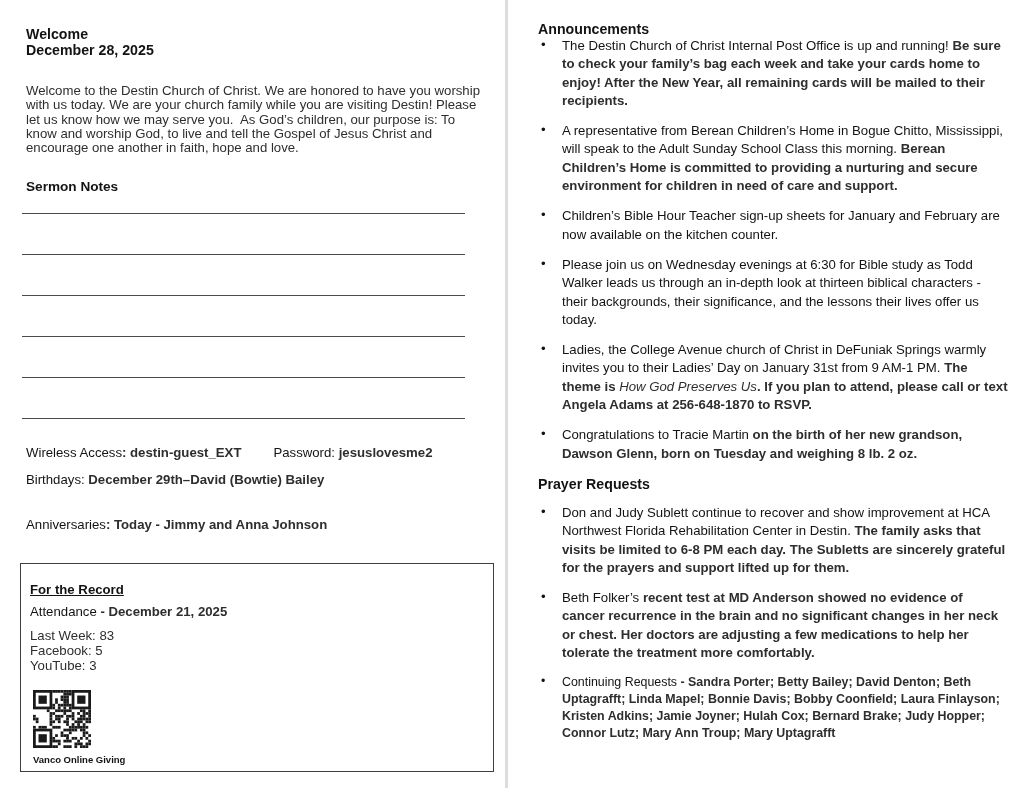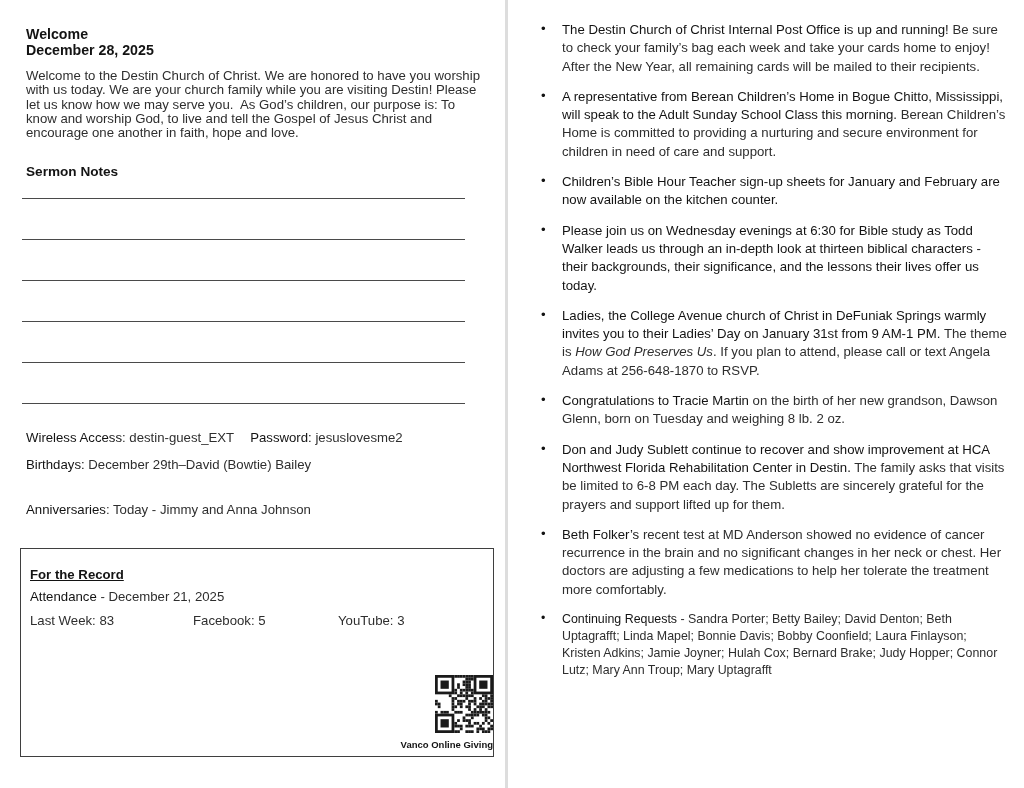--- a/index.html
+++ b/index.html
@@ -6,44 +6,44 @@
   html,body { margin:0; padding:0; }
   body {
     width:1024px; height:788px; background:#ffffff; overflow:hidden;
     font-family:"Liberation Sans","DejaVu Sans",sans-serif;
     color:#2e2e2e; position:relative;
     -webkit-font-smoothing:antialiased;
   }
   .gutter { position:absolute; left:505px; top:0; width:3px; height:788px; background:#dddddd; }
 
   .seg-bold { font-weight:400; color:#131313; }
-  .seg-regular { font-weight:400; }
+  .seg-regular { font-weight:700; }
   .seg-italic { font-style:italic; font-weight:400; }
 
   
   .left-page { position:absolute; left:26px; top:26px; width:456px; }
   .header-row { display:flex; justify-content:space-between; align-items:baseline;
     font-size:14.2px; font-weight:700; color:#131313;flex-direction:column; }
-  .welcome-par { margin:11px 0 0 0; font-size:13.2px; line-height:14.3px; white-space:pre-wrap; }
+  .welcome-par { margin:26px 0 0 0; font-size:13.2px; line-height:14.3px; white-space:pre-wrap; }
   .sermon-heading { margin-top:24px; font-size:13.6px; font-weight:700; color:#131313; }
   .note-line { height:0; border-bottom:1.5px solid #4a4a4a; width:443px; margin-left:-4px; margin-top:40px; }
   .note-line:first-child { margin-top:19px; }
   .wifi-row { margin-top:26px; font-size:13.2px; display:flex; }
-  .wifi-pw { margin-left:16px; }
+  .wifi-pw { margin-left:32px; }
   .celebrations-heading { margin-top:32px; font-size:13.2px; font-weight:700; color:#131313; text-decoration:underline; }
   .birthdays-row { margin-top:12px; font-size:13.2px; }
   .anniversaries-row { margin-top:30px; font-size:13.2px; }
 
   .record-box { position:relative; margin-top:31px; margin-left:-6px; width:474px; height:209px;
     border:1.6px solid #3f3f3f; padding:18px 9px; }
   .record-heading { font-size:13.2px; font-weight:700; color:#131313; text-decoration:underline; }
   .attendance-row { margin-top:7px; font-size:13.2px; }
-  .stats-row { margin-top:9px; display:flex; font-size:13.2px; }
+  .stats-row { margin-top:9px; display:flex; font-size:13.2px;flex-direction:column; }
   .stat-1 { width:163px; } .stat-2 { width:145px; }
-  .qr-wrap { position:absolute; left:4px; right:0; bottom:6px; text-align:right; }
+  .qr-wrap { position:absolute; left:12px; right:0; bottom:6px; text-align:left; }
   .qr-caption { font-size:9.5px; font-weight:700; color:#131313; margin-top:2px; }
 
   
   .right-page { position:absolute; left:538px; top:21px; width:472px; }
   .section-heading { font-size:14.2px; font-weight:700; color:#131313; }
   ul.bullet-list { list-style:none; margin:0; padding:0; }
   .announcements-list { margin-top:15px; }
   .prayer-list { margin-top:0; }
   li.bullet-item { position:relative; padding-left:24px; margin-bottom:12px;
     font-size:13.2px; line-height:18.3px; width:470px; }
@@ -252,30 +252,32 @@
           <rect x="5.523809523809524" y="44.19047619047619" width="8.285714285714285" height="8.285714285714285" fill="#1a1a1a"></rect>
         </svg>
       <div class="qr-caption">Vanco Online Giving</div>
     </div>
   </div>
 
 </section>
 
 <section class="right-page">
 
+  <div class="section-heading">Announcements</div>
 
   <ul class="bullet-list announcements-list">
     <li class="bullet-item"><span class="seg-bold">The Destin Church of Christ Internal Post Office is up and running!</span><span class="seg-regular"> Be sure to check your family’s bag each week and take your cards home to enjoy! After the New Year, all remaining cards will be mailed to their recipients.</span></li>
     <li class="bullet-item"><span class="seg-bold">A representative from Berean Children’s Home in Bogue Chitto, Mississippi, will speak to the Adult Sunday School Class this morning.</span><span class="seg-regular"> Berean Children’s Home is committed to providing a nurturing and secure environment for children in need of care and support.</span></li>
     <li class="bullet-item"><span class="seg-bold">Children’s Bible Hour Teacher sign-up sheets for January and February are now available on the kitchen counter.</span></li>
     <li class="bullet-item"><span class="seg-bold">Please join us on Wednesday evenings at 6:30 for Bible study as Todd Walker leads us through an in-depth look at thirteen biblical characters - their backgrounds, their significance, and the lessons their lives offer us today.</span></li>
     <li class="bullet-item"><span class="seg-bold">Ladies, the College Avenue church of Christ in DeFuniak Springs warmly invites you to their Ladies’ Day on January 31st from 9 AM-1 PM.</span><span class="seg-regular"> The theme is </span><span class="seg-italic">How God Preserves Us</span><span class="seg-regular">. If you plan to attend, please call or text Angela Adams at 256-648-1870 to RSVP.</span></li>
     <li class="bullet-item"><span class="seg-bold">Congratulations to Tracie Martin</span><span class="seg-regular"> on the birth of her new grandson, Dawson Glenn, born on Tuesday and weighing 8 lb. 2 oz.</span></li>
   </ul>
 
+  <div class="section-heading prayer-heading">Prayer Requests</div>
 
   <ul class="bullet-list prayer-list">
     <li class="bullet-item"><span class="seg-bold">Don and Judy Sublett continue to recover and show improvement at HCA Northwest Florida Rehabilitation Center in Destin.</span><span class="seg-regular"> The family asks that visits be limited to 6-8 PM each day. The Subletts are sincerely grateful for the prayers and support lifted up for them.</span></li>
     <li class="bullet-item"><span class="seg-bold">Beth Folker’s</span><span class="seg-regular"> recent test at MD Anderson showed no evidence of cancer recurrence in the brain and no significant changes in her neck or chest. Her doctors are adjusting a few medications to help her tolerate the treatment more comfortably.</span></li>
     <li class="bullet-item small"><span class="seg-bold">Continuing Requests</span><span class="seg-regular"> - Sandra Porter; Betty Bailey; David Denton; Beth Uptagrafft; Linda Mapel; Bonnie Davis; Bobby Coonfield; Laura Finlayson; Kristen Adkins; Jamie Joyner; Hulah Cox; Bernard Brake; Judy Hopper; Connor Lutz; Mary Ann Troup; Mary Uptagrafft</span></li>
   </ul>
 
 </section>
 
 </body></html>

